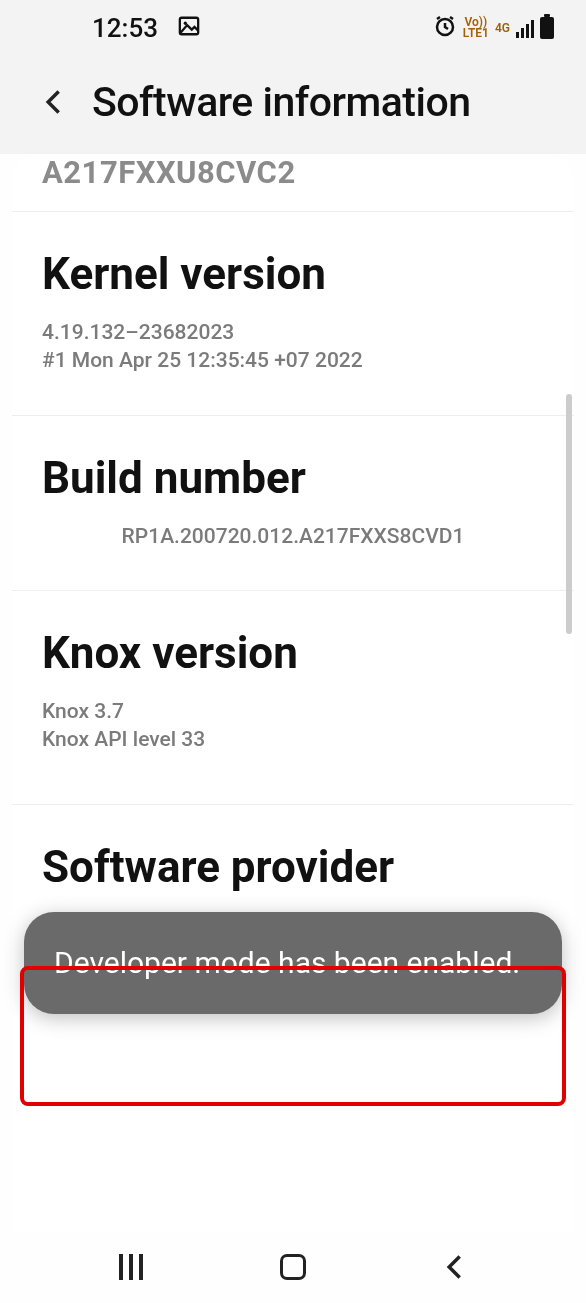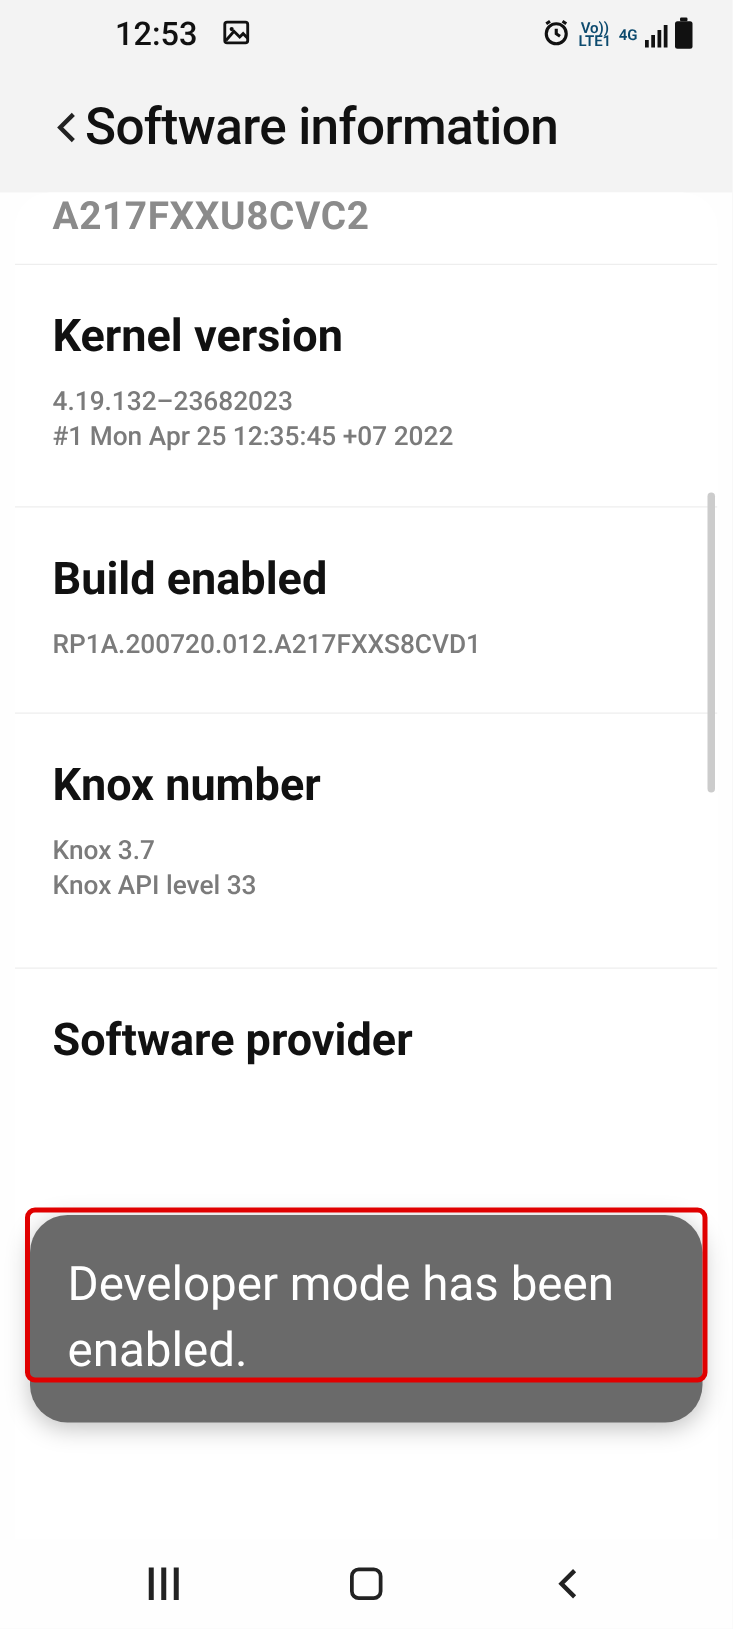--- a/index.html
+++ b/index.html
@@ -5,47 +5,47 @@
     * { margin: 0; padding: 0; box-sizing: border-box; }
     html, body { width: 586px; height: 1303px; overflow: hidden; font-family: -apple-system, Roboto, "Segoe UI", sans-serif; background: #f4f4f4; }
     .screen { width: 586px; height: 1303px; position: relative; background: #fefefe; display: flex; flex-direction: column; }
 
     
     .statusbar { height: 56px; display: flex; align-items: center; justify-content: space-between; padding: 0 32px; background: #f3f3f3; }
     .status-left { display: flex; align-items: center; gap: 20px; }
     .status-time { font-size: 26px; font-weight: 500; color: #111; margin-left: 60px; }
     .status-img-icon { width: 22px; height: 22px; }
     .status-right { display: flex; align-items: center; gap: 6px; }
-    .status-icon { color:#0c4a6e; }
+    .status-icon { color:#a16207; }
     .lte { font-size: 12px; line-height: 11px; font-weight: 600; text-align: center; }
     .batt { width: 14px; height: 22px; background:#111; border-radius:2px; position:relative; }
     .batt::before { content:""; position:absolute; top:-3px; left:4px; width:6px; height:3px; background:#111; border-radius:1px; }
     .sig { display:flex; align-items:flex-end; gap:2px; height:20px;}
     .sig span{ width:3px; background:#111;}
     .sig span:nth-child(1){height:6px;} .sig span:nth-child(2){height:10px;} .sig span:nth-child(3){height:14px;} .sig span:nth-child(4){height:18px;}
 
     
-    .header { display:flex; align-items:center; padding: 22px 28px 28px 40px; background:#f3f3f3;}
+    .header { display:flex; align-items:center; gap: 24px; padding: 22px 28px 28px 40px; background:#f3f3f3;}
     .back-chevron { width: 28px; height: 28px; }
     .back-chevron svg{ stroke:#222; stroke-width:3; fill:none; }
     .title { font-size: 41px; font-weight: 500; color:#111; letter-spacing:-0.5px;}
 
     
     .card { background:#fff; border-radius: 28px 28px 0 0; margin: 0 12px; flex:1; overflow:hidden; position:relative; padding-top: 0; }
     .scroll { position:absolute; inset:0; }
     .partial { padding: 0 30px 20px 30px; color:#8b8b8b; font-size: 31px; letter-spacing:0.5px; font-weight:700; border-bottom:1px solid #eee; }
     .item { padding: 36px 30px 40px 30px; border-bottom: 1px solid #eee; }
-    .item-title { font-size: 36px; font-weight: 700; color:#111; margin-bottom: 18px; }
+    .item-title { font-size: 44px; font-weight: 700; color:#111; margin-bottom: 18px; }
     .item-value { font-size: 21px; color:#7b7b7b; line-height: 1.35; font-weight: 500; }
     .knox .item-value { color:#7b7b7b; }
     .knox { padding-bottom: 50px; }
     .last { border-bottom:none; }
 
     
-    .toast { position:absolute; left: 24px; right: 24px; top: 972px; background:#6a6a6a; border-radius: 30px; padding: 30px 30px; color:#fff; font-size: 38px; line-height:1.4; box-shadow: 0 4px 20px rgba(0,0,0,.25); z-index: 10; }
+    .toast { position:absolute; left: 24px; right: 24px; top: 912px; background:#6a6a6a; border-radius: 30px; padding: 30px 30px; color:#fff; font-size: 30px; line-height:1.4; box-shadow: 0 4px 20px rgba(0,0,0,.25); z-index: 10; }
     .toast-outline { position:absolute; left: 20px; right: 20px; top: 966px; height: 140px; border: 4px solid #e00000; border-radius: 8px; z-index: 11; pointer-events:none; }
 
     
     .navbar { height: 72px; background:#fefefe; display:flex; align-items:center; justify-content:space-around; padding: 0 50px; }
     .nav-btn { width:40px; height:40px; display:flex; align-items:center; justify-content:center; }
     .nav-recent { display:flex; gap:6px;} .nav-recent span{ width:4px; height:26px; background:#222;}
     .nav-home { width:26px; height:26px; border:3px solid #222; border-radius:7px;}
     .nav-back svg{ stroke:#222; stroke-width:3; fill:none;}
 
     .scrollbar { position:absolute; right:2px; top:240px; width:6px; height:240px; background:#ccc; border-radius:3px; }
@@ -101,27 +101,27 @@
 
       <div class="partial">A217FXXU8CVC2</div>
 
       <div class="item">
         <div class="item-title">Kernel version</div>
         <div class="item-value" style="white-space:pre-wrap;">4.19.132–23682023
 #1 Mon Apr 25 12:35:45 +07 2022</div>
       </div>
 
       <div class="item">
-        <div class="item-title">Build enabled</div>
-        <div class="item-value" style="white-space:pre-wrap;">RP1A.200720.012.A217FXXS8CVD1</div>
+        <div class="item-title">Build number</div>
+        <div class="item-value" style="white-space:pre-wrap;text-align:center;">RP1A.200720.012.A217FXXS8CVD1</div>
       </div>
 
 
       <div class="item knox">
-        <div class="item-title">Knox number</div>
+        <div class="item-title">Knox version</div>
         <div class="item-value" style="white-space:pre-wrap;">Knox 3.7
 Knox API level 33</div>
       </div>
 
       <div class="item last">
         <div class="item-title">Software provider</div>
       </div>
 
     </div>
     <div class="scrollbar"></div>

